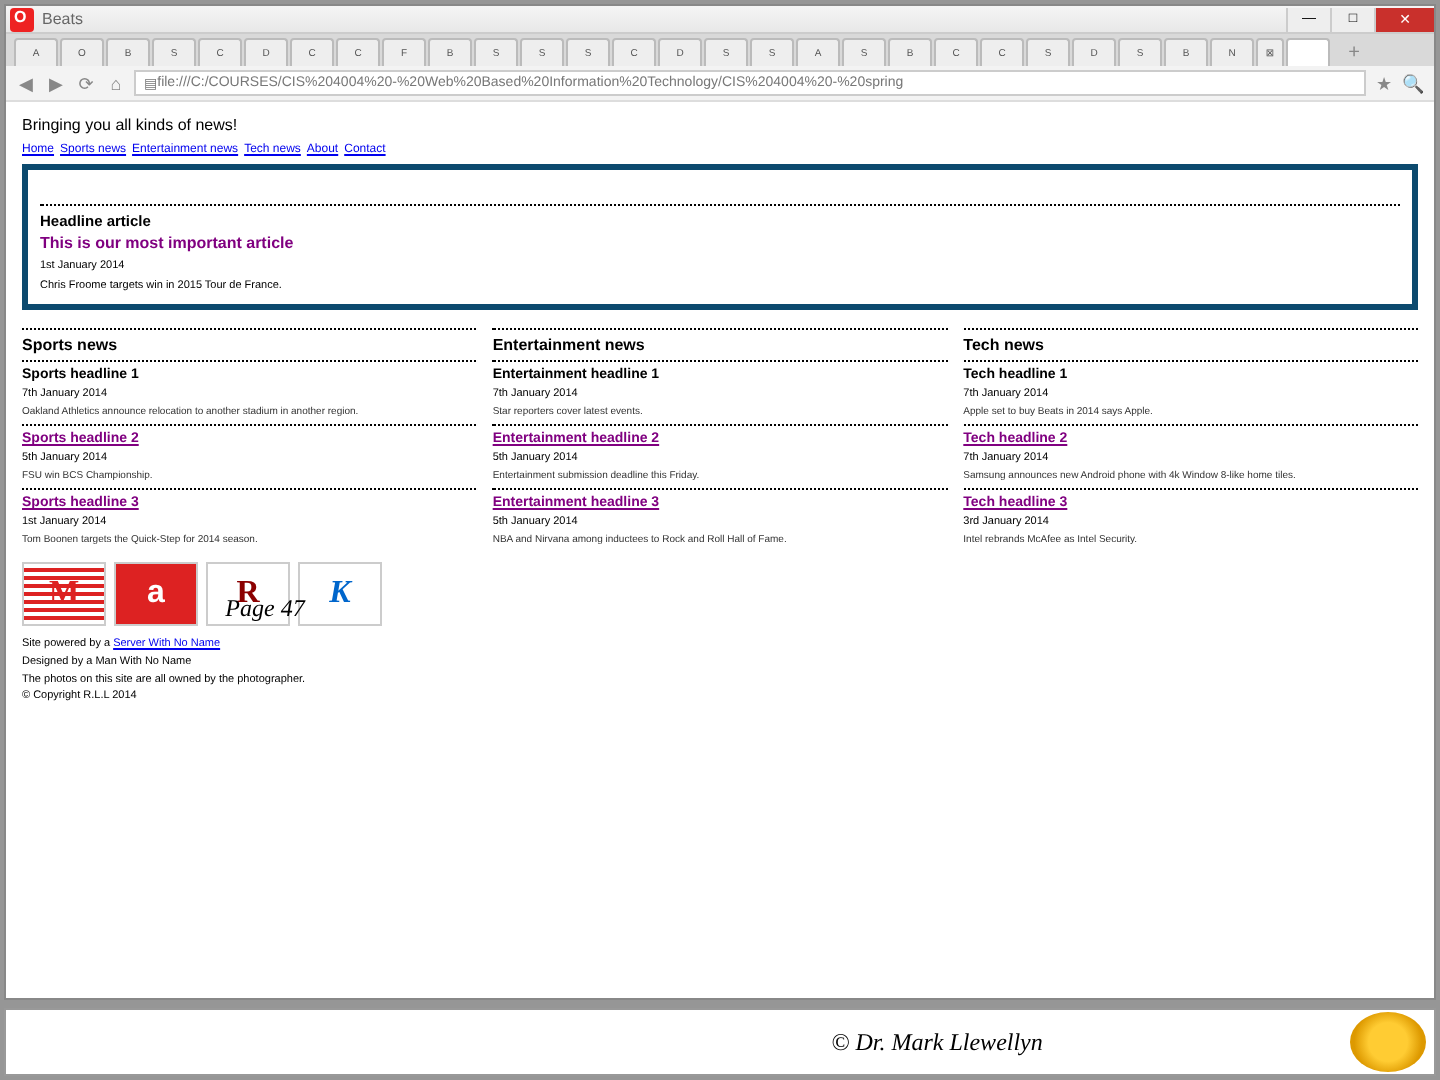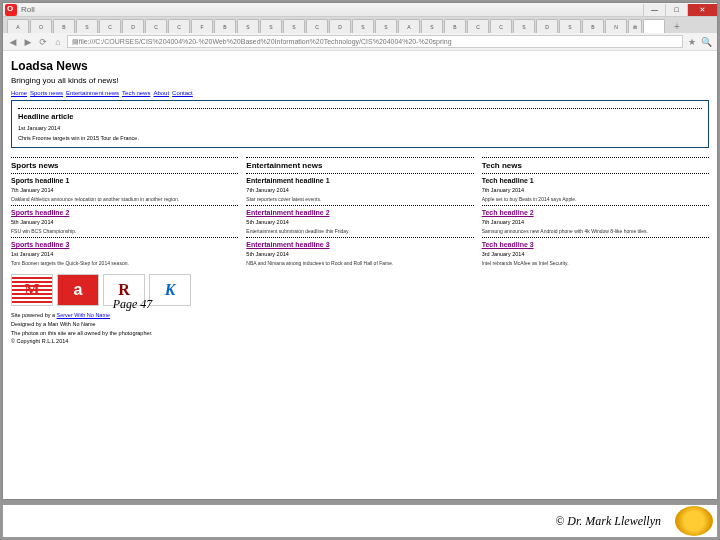--- a/index.html
+++ b/index.html
@@ -18,21 +18,21 @@
   .tab.active{background:#fff}
   .tab.icon{width:14px}
   .addrbar{height:18px;background:#f3f3f3;display:flex;align-items:center;padding:0 4px;gap:3px;border-bottom:1px solid #ddd}
   .nav-btn{width:12px;height:12px;color:#888;font-size:9px;text-align:center;line-height:12px}
   .url-box{flex:1;height:13px;background:#fff;border:1px solid #ccc;display:flex;align-items:center;padding:0 4px;font-size:7px;color:#777}
   .page{padding:4px 8px;overflow:hidden;height:448px;position:relative}
   .site-title{font-size:12px;font-weight:bold;margin-top:4px}
   .site-sub{font-size:8px;font-weight:normal;margin:3px 0 5px}
   .nav-links{font-size:6px;color:#00e}
   .nav-links span{text-decoration:underline;margin-right:3px}
-  .headline-box{border:1px solid #0c4a6e;margin-top:4px;padding:4px 6px 6px}
+  .headline-box{border:3px solid #0c4a6e;margin-top:4px;padding:14px 6px 6px}
   .dots{border-top:1px dotted #000;margin:3px 0}
   .hl-label{font-size:7.5px;font-weight:bold}
   .hl-main{font-size:8px;font-weight:bold;color:#800080;margin-top:2px}
   .hl-date{font-size:5.5px;margin:4px 0}
   .hl-body{font-size:5.5px}
   .cols{display:flex;gap:8px;margin-top:6px}
   .col{flex:1}
   .col-title{font-size:8px;font-weight:bold;margin-bottom:3px}
   .item-h{font-size:7px;font-weight:bold}
   .item-h.link{color:#800080;text-decoration:underline}
@@ -43,31 +43,31 @@
   .t1{background:#fff;color:#d22;font-family:serif}
   .t2{background:#d22;color:#fff;font-family:sans-serif}
   .t3{background:#fff;color:#8b0000;font-family:"Times New Roman",serif}
   .t4{background:#fff;color:#0066cc;font-style:italic;font-family:cursive}
   .footer-lines{font-size:5.5px;margin-top:5px;line-height:1.6}
   .footer-lines a{color:#00e;text-decoration:underline}
   .slide-foot{position:absolute;left:2px;right:2px;bottom:2px;height:34px;background:#fff;border:1px solid #999;display:flex;align-items:center}
   .foot-cell{font-style:italic;font-size:12px;font-family:Georgia,serif;padding:0 14px}
   .foot-cell.course{flex:1.4}
   .foot-cell.page{flex:0.6;text-align:center}
-  .foot-cell.author{flex:1;text-align:right}
+  .foot-cell.author{flex:1;text-align:center}
   .peg{width:38px;height:30px;margin-right:4px;background:radial-gradient(circle,#ffcc33 40%,#dd9900 70%);border-radius:50%}
   .flag-stripes{background:repeating-linear-gradient(#fff 0 2px,#d22 2px 4px)}
 </style>
 </head>
 <body>
 
 <div class="browser">
   <div class="titlebar">
     <span class="opera-logo"></span>
-    <span class="titlebar-text">Roll</span>
+    <span class="titlebar-text">Beats</span>
     <div class="win-btns">
       <div class="win-btn">—</div>
       <div class="win-btn">□</div>
       <div class="win-btn close">✕</div>
     </div>
   </div>
 
   <div class="tabstrip" id="tabstrip">
       <div class="tab">A</div>
       <div class="tab">O</div>
@@ -108,27 +108,27 @@
     <div class="nav-btn">⌂</div>
     <div class="url-box">
       <span>▤ </span>
       <span>file:///C:/COURSES/CIS%204004%20-%20Web%20Based%20Information%20Technology/CIS%204004%20-%20spring</span>
     </div>
     <div class="nav-btn">★</div>
     <div class="nav-btn">🔍</div>
   </div>
 
   <div class="page">
-    <div class="site-title">Loadsa News</div>
     <div class="site-sub">Bringing you all kinds of news!</div>
     <div class="nav-links" id="navlinks"><span>Home</span><span>Sports news</span><span>Entertainment news</span><span>Tech news</span><span>About</span><span>Contact</span></div>
 
     <div class="headline-box">
       <div class="dots"></div>
       <div class="hl-label">Headline article</div>
+      <div class="hl-main">This is our most important article</div>
       <div class="hl-date">1st January 2014</div>
       <div class="hl-body">Chris Froome targets win in 2015 Tour de France.</div>
     </div>
 
     <div class="cols" id="cols">
         <div class="col">
           <div class="dots"></div>
           <div class="col-title">Sports news</div>
           <div class="dots"></div>
           <div class="item-h">Sports headline 1</div>

